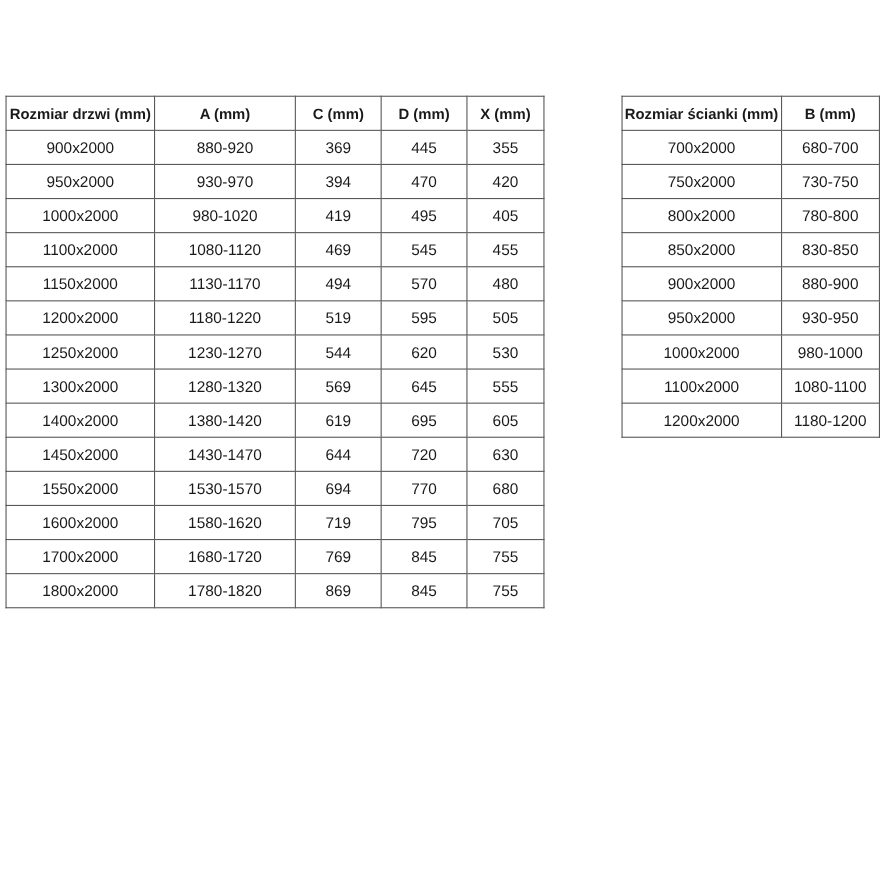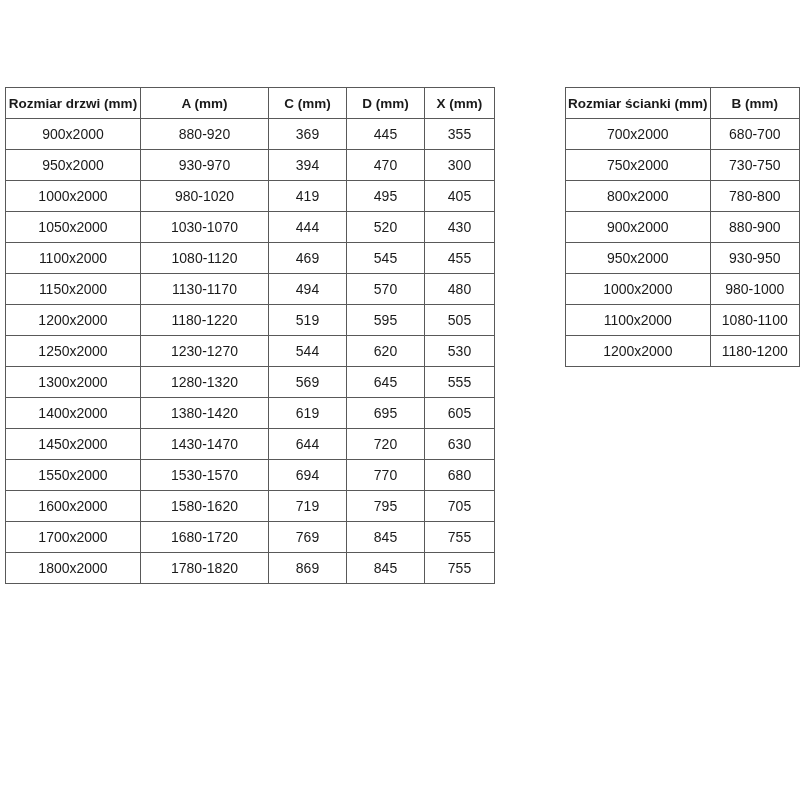--- a/index.html
+++ b/index.html
@@ -70,37 +70,30 @@
           <td>880-920</td>
           <td>369</td>
           <td>445</td>
           <td>355</td>
         </tr>
         <tr>
           <td>950x2000</td>
           <td>930-970</td>
           <td>394</td>
           <td>470</td>
-          <td>300</td>
+          <td>420</td>
         </tr>
         <tr>
           <td>1000x2000</td>
           <td>980-1020</td>
           <td>419</td>
           <td>495</td>
           <td>405</td>
         </tr>
         <tr>
-          <td>1050x2000</td>
-          <td>1030-1070</td>
-          <td>444</td>
-          <td>520</td>
-          <td>430</td>
-        </tr>
-        <tr>
           <td>1100x2000</td>
           <td>1080-1120</td>
           <td>469</td>
           <td>545</td>
           <td>455</td>
         </tr>
         <tr>
           <td>1150x2000</td>
           <td>1130-1170</td>
           <td>494</td>
@@ -187,20 +180,24 @@
         </tr>
         <tr>
           <td>750x2000</td>
           <td>730-750</td>
         </tr>
         <tr>
           <td>800x2000</td>
           <td>780-800</td>
         </tr>
         <tr>
+          <td>850x2000</td>
+          <td>830-850</td>
+        </tr>
+        <tr>
           <td>900x2000</td>
           <td>880-900</td>
         </tr>
         <tr>
           <td>950x2000</td>
           <td>930-950</td>
         </tr>
         <tr>
           <td>1000x2000</td>
           <td>980-1000</td>

